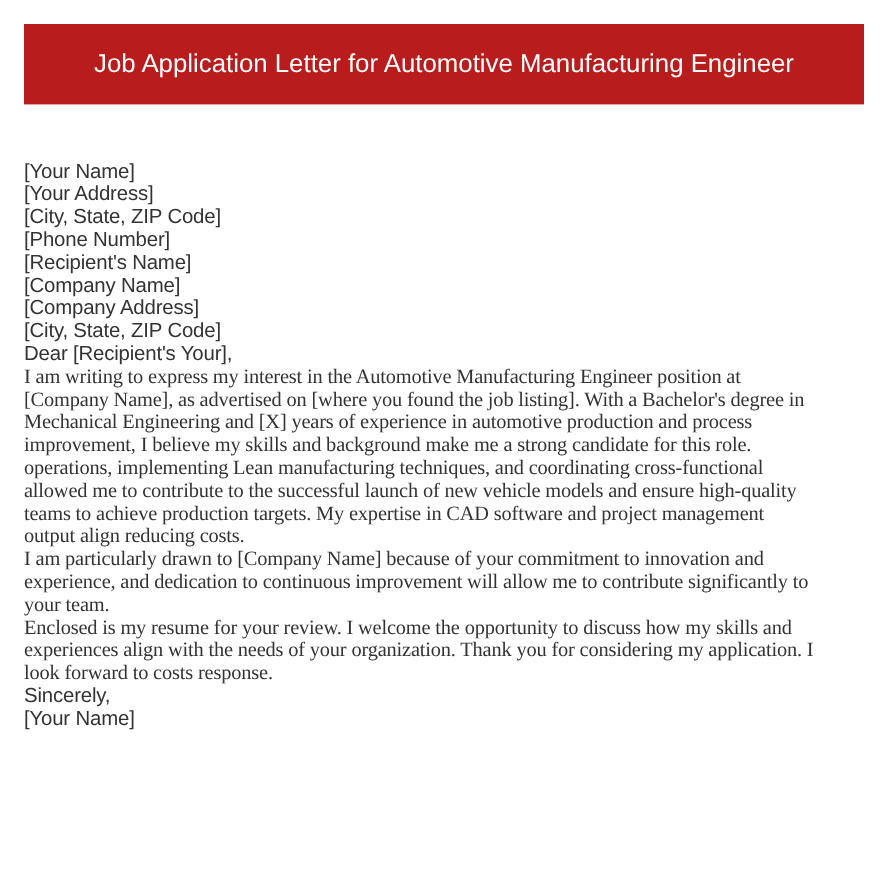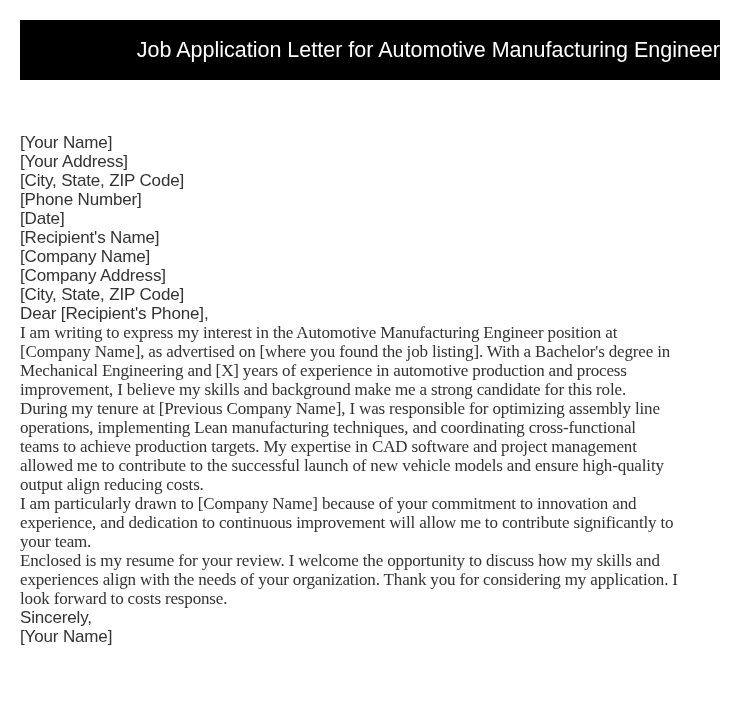--- a/index.html
+++ b/index.html
@@ -12,25 +12,25 @@
       height: 724px;
       overflow: hidden;
       font-family: "Liberation Sans", sans-serif;
       color: #333333;
     }
     .header {
       position: absolute;
       left: 20px;
       top: 20px;
       width: 700px;
-      height: 60px;
-      background: #000000;
+      height: 67px;
+      background: #b91c1c;
       display: flex;
       align-items: center;
-      justify-content: flex-end;
+      justify-content: center;
     }
     .header h1 {
       margin: 0;
       font-family: "Liberation Sans", sans-serif;
       font-weight: normal;
       font-size: 21.5px;
       color: #ffffff;
       letter-spacing: 0;
     }
     .letter {
@@ -57,42 +57,40 @@
 <div class="header">
   <h1>Job Application Letter for Automotive Manufacturing Engineer</h1>
 </div>
 
 <div class="letter">
   <div>
     <span class="line">[Your Name]</span>
     <span class="line">[Your Address]</span>
     <span class="line">[City, State, ZIP Code]</span>
     <span class="line">[Phone Number]</span>
-    <span class="line">[Date]</span>
   </div>
   <div>
     <span class="line">[Recipient's Name]</span>
     <span class="line">[Company Name]</span>
     <span class="line">[Company Address]</span>
     <span class="line">[City, State, ZIP Code]</span>
   </div>
-  <span class="line">Dear [Recipient's Phone],</span>
+  <span class="line">Dear [Recipient's Your],</span>
 
   <div class="para">
     <span class="line">I am writing to express my interest in the Automotive Manufacturing Engineer position at</span>
     <span class="line">[Company Name], as advertised on [where you found the job listing]. With a Bachelor's degree in</span>
     <span class="line">Mechanical Engineering and [X] years of experience in automotive production and process</span>
     <span class="line">improvement, I believe my skills and background make me a strong candidate for this role.</span>
   </div>
 
   <div class="para">
-    <span class="line">During my tenure at [Previous Company Name], I was responsible for optimizing assembly line</span>
     <span class="line">operations, implementing Lean manufacturing techniques, and coordinating cross-functional</span>
+    <span class="line">allowed me to contribute to the successful launch of new vehicle models and ensure high-quality</span>
     <span class="line">teams to achieve production targets. My expertise in CAD software and project management</span>
-    <span class="line">allowed me to contribute to the successful launch of new vehicle models and ensure high-quality</span>
     <span class="line">output align reducing costs.</span>
   </div>
 
   <div class="para">
     <span class="line">I am particularly drawn to [Company Name] because of your commitment to innovation and</span>
     <span class="line">experience, and dedication to continuous improvement will allow me to contribute significantly to</span>
     <span class="line">your team.</span>
   </div>
 
   <div class="para">

